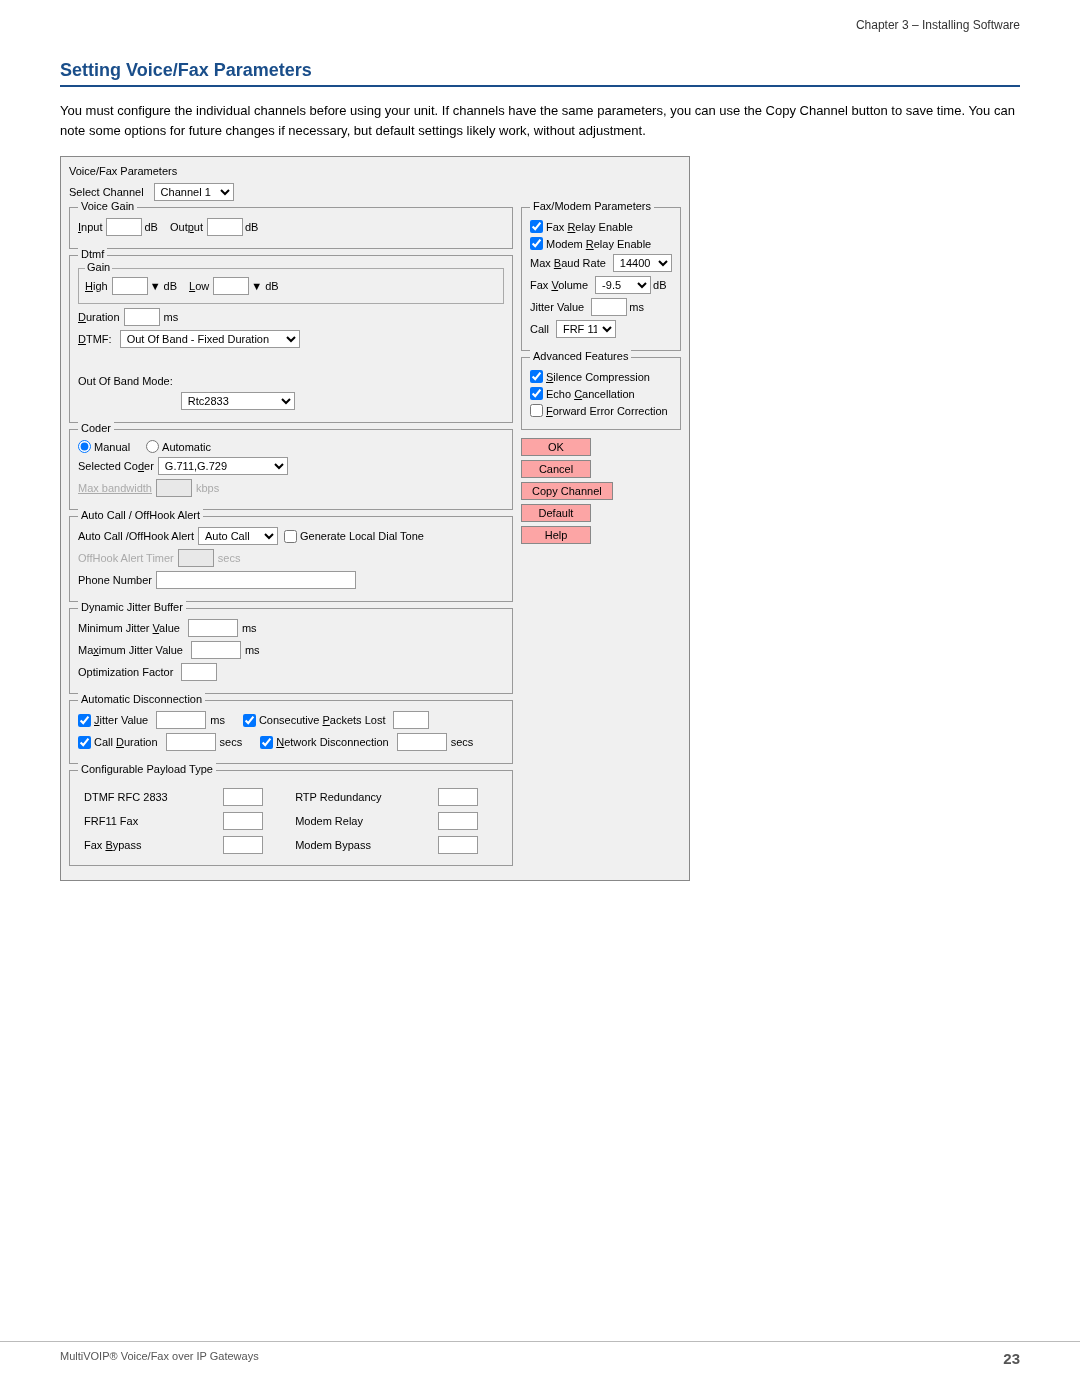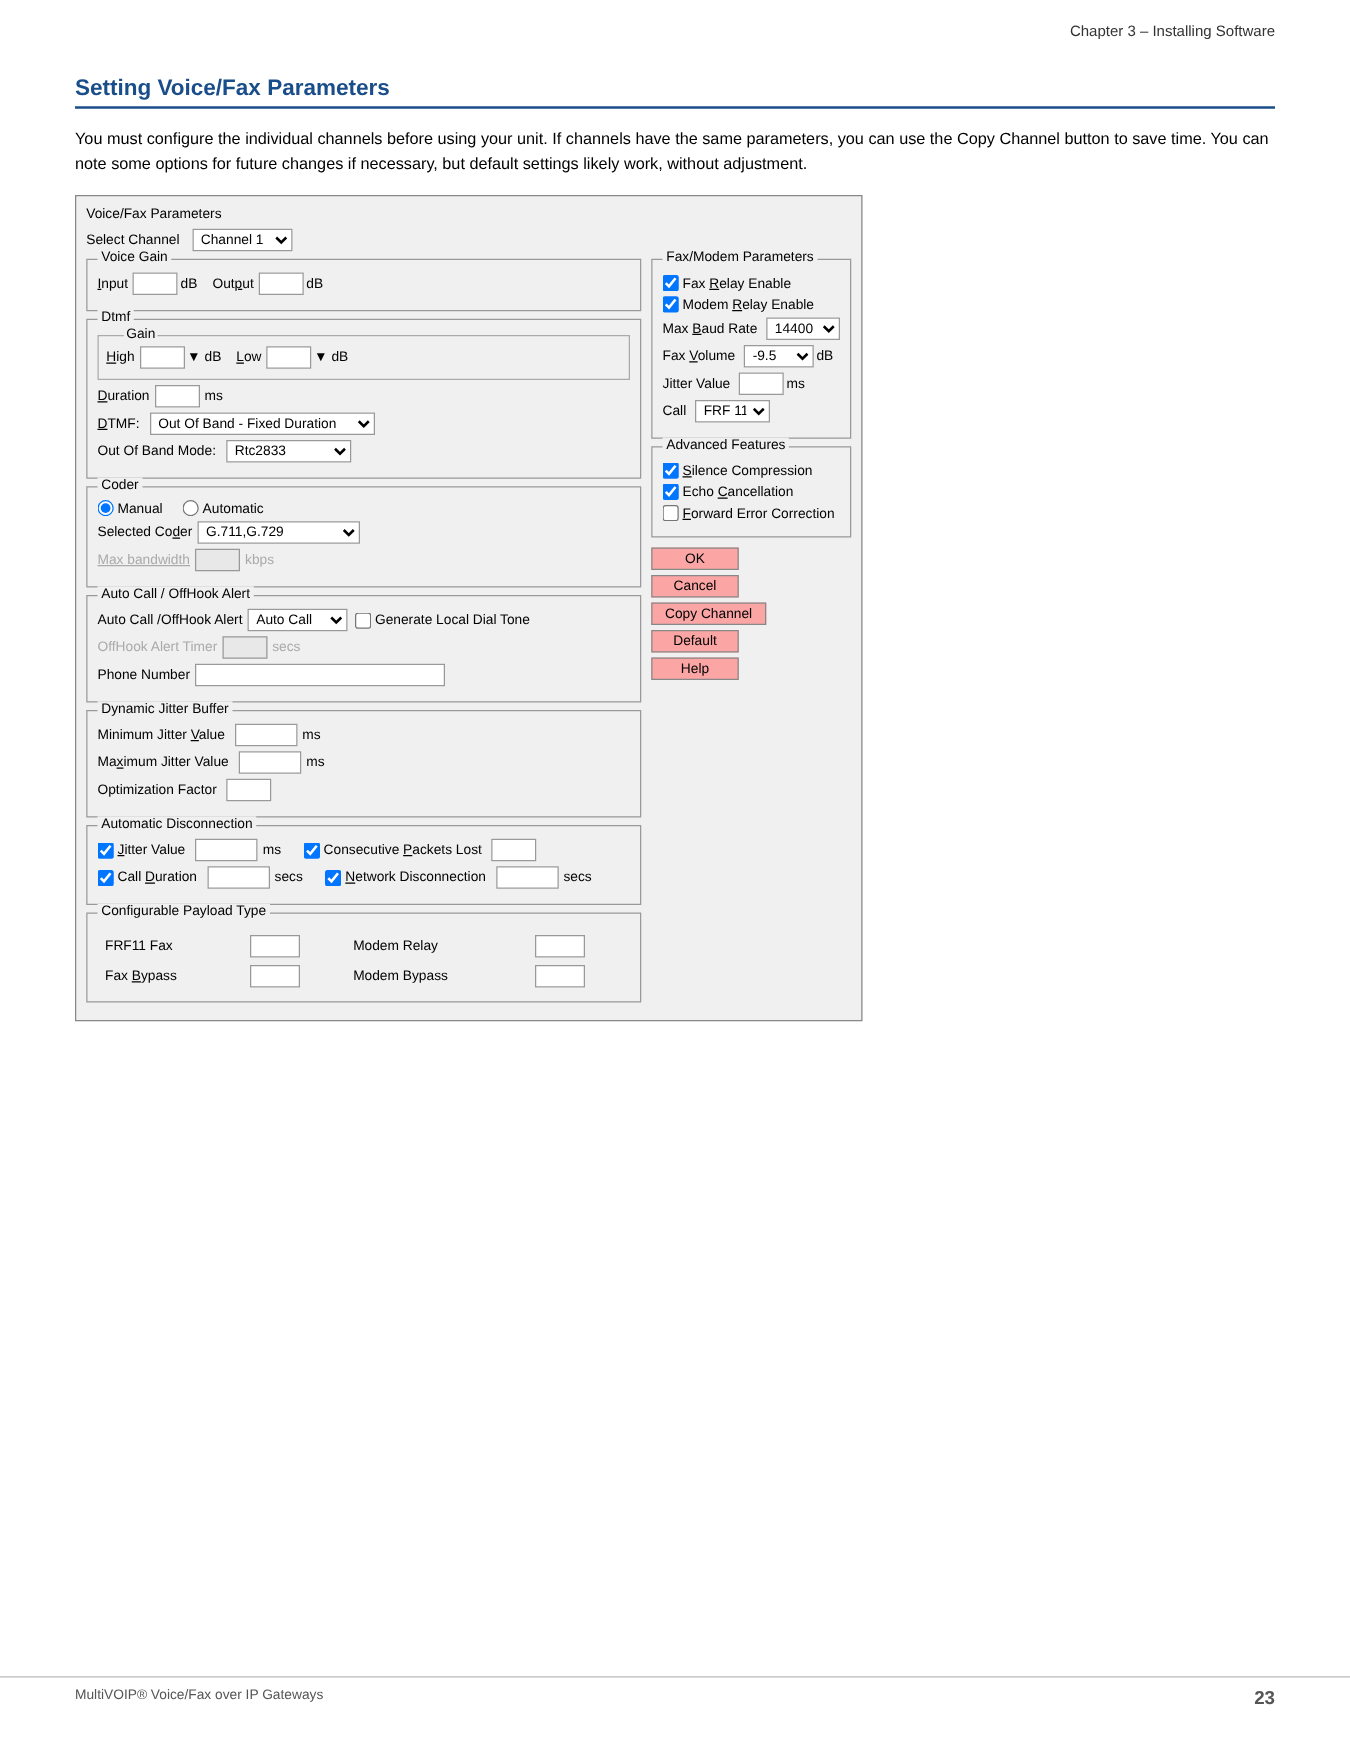--- a/index.html
+++ b/index.html
@@ -154,21 +154,20 @@
       margin-bottom: 4px;
       position: relative;
     }
     .gain-subgroup-title {
       position: absolute;
       top: -8px;
       left: 6px;
       background: #f0f0f0;
       padding: 0 2px;
       font-size: 11px;
-      margin-left: 14px;
     }
     .payload-table {
       width: 100%;
       font-size: 11px;
       border-collapse: collapse;
     }
     .payload-table td {
       padding: 3px 6px;
       vertical-align: middle;
     }
@@ -246,21 +245,21 @@
 
           <div class="dtmf-row">
             <span class="label"><span class="underline">D</span>TMF:</span>
             <select style="width:180px;">
               <option>Out Of Band - Fixed Duration</option>
             </select>
           </div>
 
           <div class="oob-row">
             <span class="label">Out Of Band Mode:</span>
-            <select style="width:100px;">
+            <select style="width:114px;margin-top:40px;">
               <option>Rtc2833</option>
             </select>
           </div>
         </div>
 
         <div class="group-box">
           <span class="group-box-title">Coder</span>
           <div class="row" style="margin-top:4px;">
             <input type="radio" name="coder" checked="" style="">
             <span class="label">Manual</span>
@@ -339,20 +338,26 @@
             <span class="label"><span class="underline">N</span>etwork Disconnection</span>
             <input type="text" class="medium-input" style="margin-left: 4px;">
             <span class="label" style="margin-left:4px;">secs</span>
           </div>
         </div>
 
         <div class="group-box">
           <span class="group-box-title">Configurable Payload Type</span>
           <table class="payload-table" style="margin-top:8px;">
             <tbody>
+                <tr>
+              <td><span class="label">DTMF RFC 2833</span></td>
+              <td><input type="text" class="payload-input" style=""></td>
+              <td><span class="label">RTP Redundancy</span></td>
+              <td><input type="text" class="payload-input" style=""></td>
+            </tr>
             <tr>
               <td><span class="label">FRF11 Fax</span></td>
               <td><input type="text" class="payload-input" style=""></td>
               <td><span class="label">Modem Relay</span></td>
               <td><input type="text" class="payload-input" style=""></td>
             </tr>
             <tr>
               <td><span class="label">Fax <span class="underline">B</span>ypass</span></td>
               <td><input type="text" class="payload-input" style=""></td>
               <td><span class="label">Modem Bypass</span></td>

